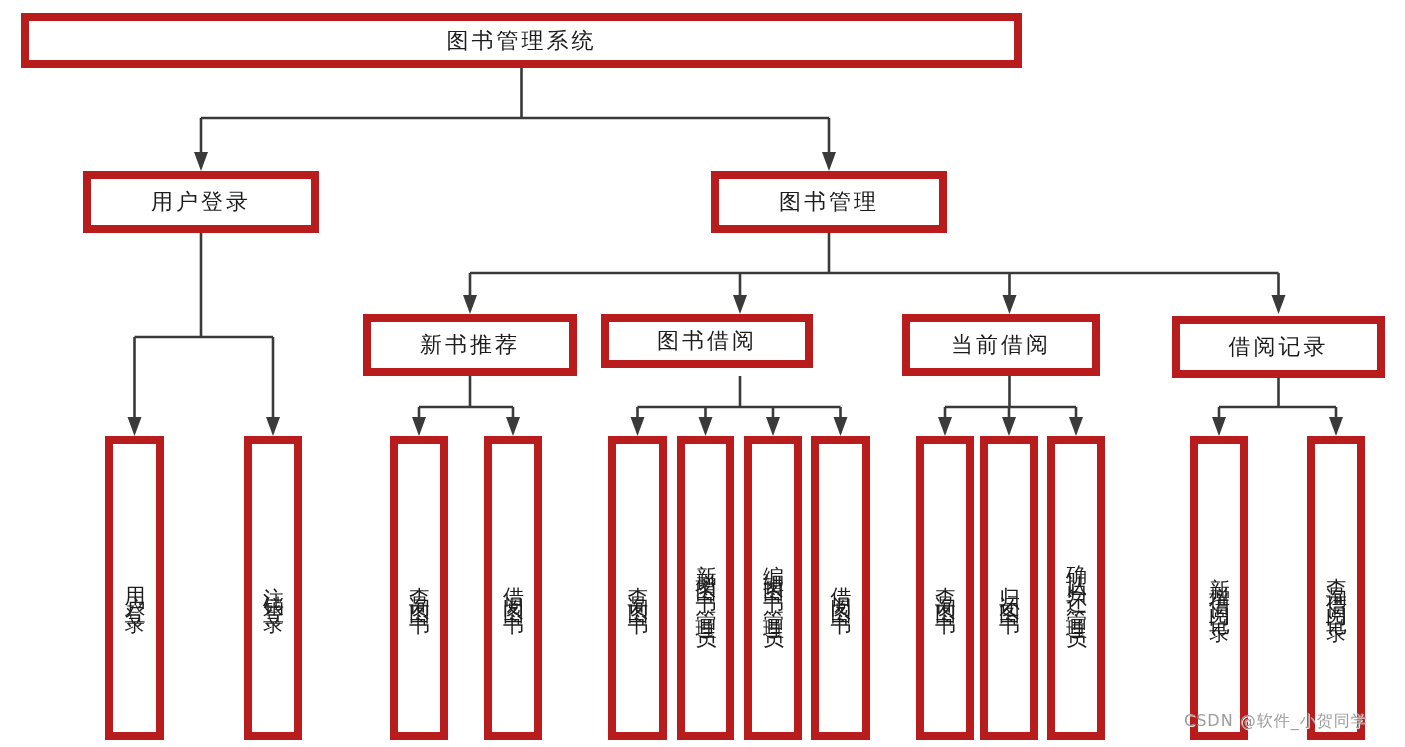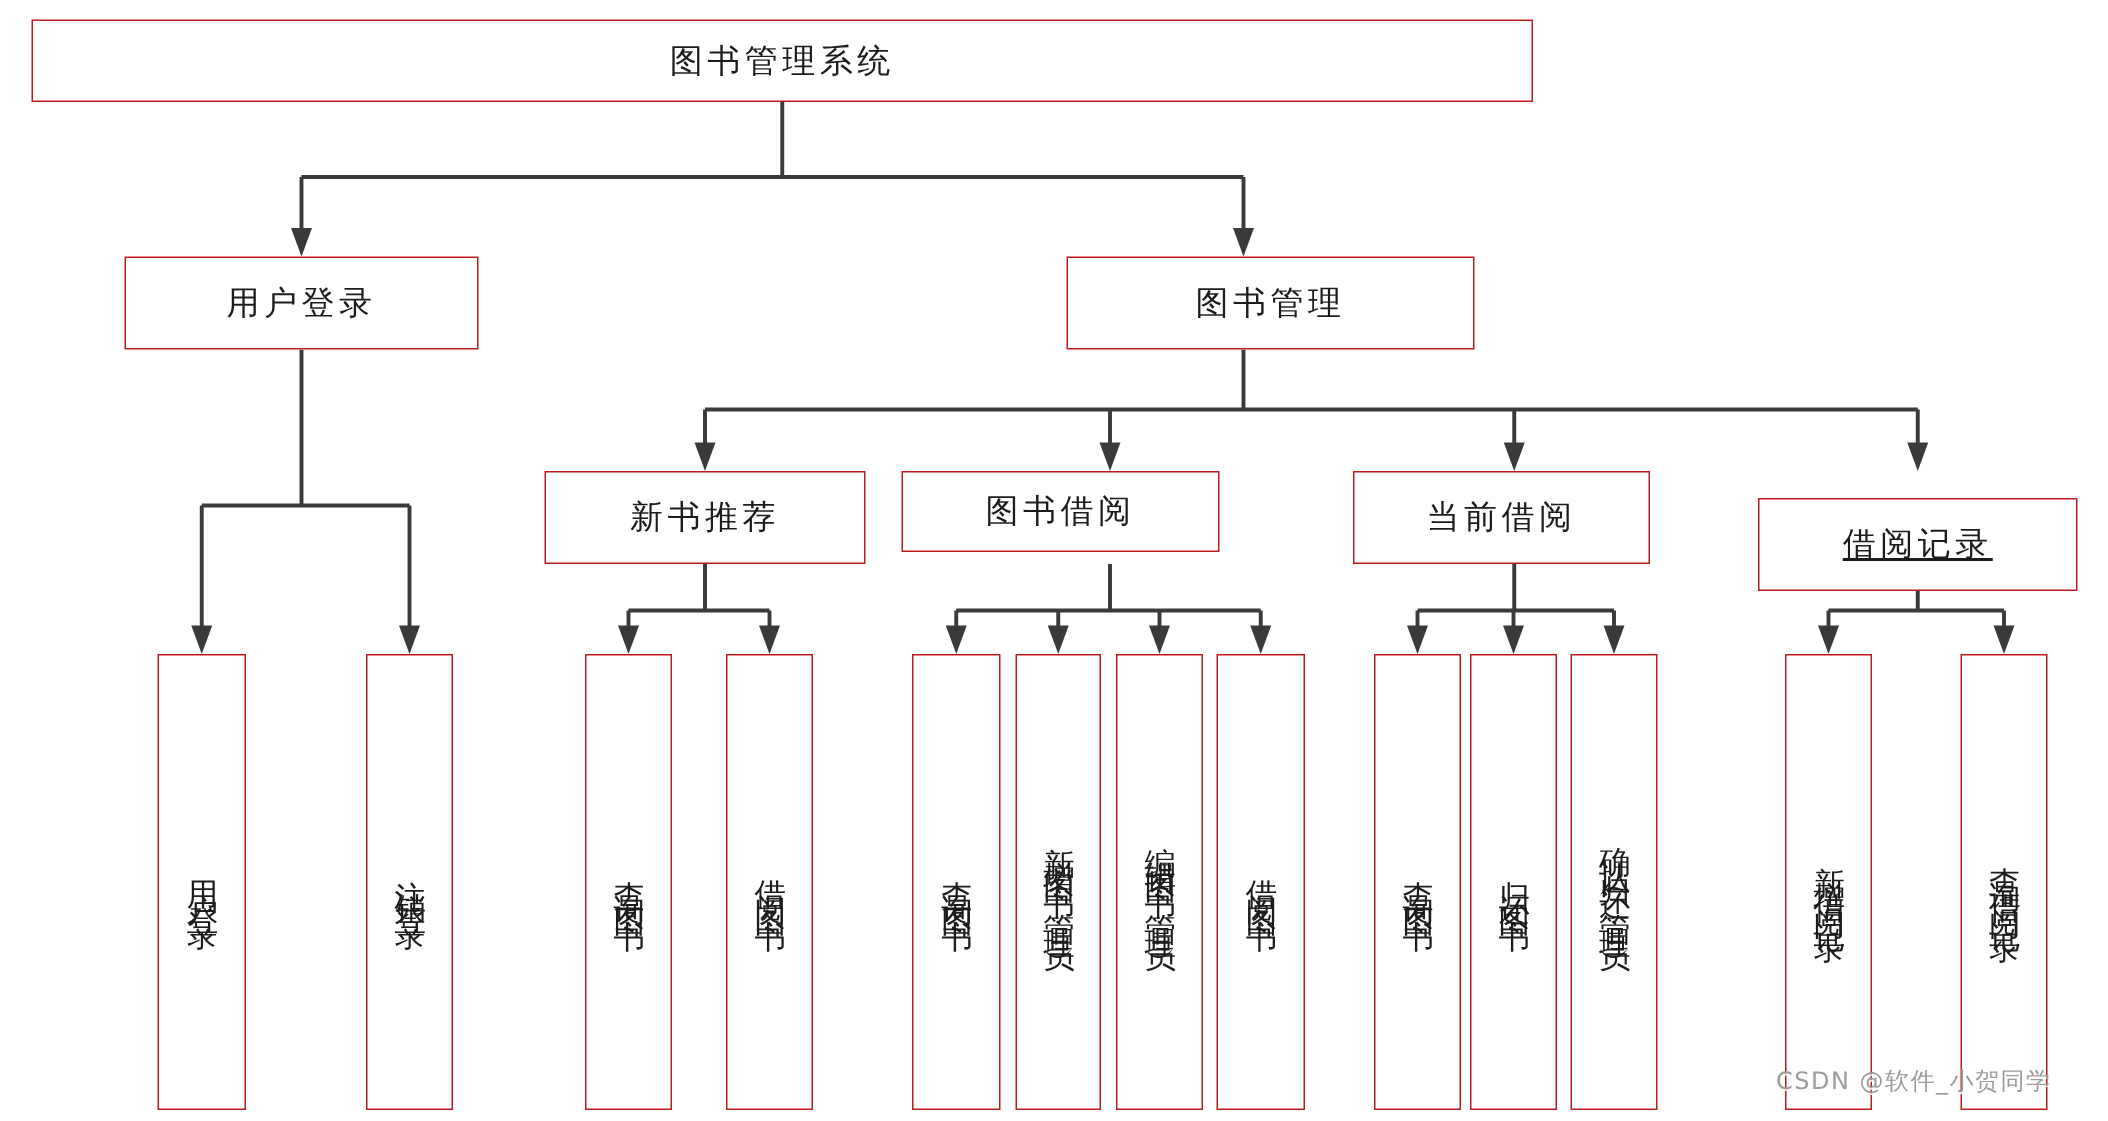--- a/index.html
+++ b/index.html
@@ -11,21 +11,21 @@
     font-family: "DejaVu Sans", "Liberation Sans", sans-serif;
     color: #1c1c1c;
     overflow: hidden;
   }
   #wires { position: absolute; left: 0; top: 0; width: 1405px; height: 747px; }
   #wires path { stroke: #3a3a3a; stroke-width: 2.6; fill: none; }
   #wires polygon { fill: #3a3a3a; stroke: none; }
   .node {
     position: absolute;
     box-sizing: border-box;
-    border: 1px solid #b91c1c;
+    border: 8px solid #b91c1c;
     background: #ffffff;
     display: flex;
     align-items: center;
     justify-content: center;
   }
   .hlabel {
     font-size: 22px;
     letter-spacing: 3px;
     white-space: nowrap;
     color: #1c1c1c;
@@ -90,34 +90,34 @@
     <polygon points="1329,417 1343,417 1336,436"></polygon>
   </svg>
 
   <div class="node" style="left:21px; top:13px; width:1001px; height:55px;">
     <span class="hlabel">图书管理系统</span>
   </div>
 
   <div class="node" style="left:83px; top:171px; width:236px; height:62px;">
     <span class="hlabel">用户登录</span>
   </div>
-  <div class="node" style="left:711px; top:171px; width:272px; height:62px;">
+  <div class="node" style="left:711px; top:171px; width:236px; height:62px;">
     <span class="hlabel">图书管理</span>
   </div>
 
   <div class="node" style="left:363px; top:314px; width:214px; height:62px;text-align:center;">
     <span class="hlabel">新书推荐</span>
   </div>
   <div class="node" style="left:601px; top:314px; width:212px; height:54px;">
     <span class="hlabel">图书借阅</span>
   </div>
   <div class="node" style="left:902px; top:314px; width:198px; height:62px;">
     <span class="hlabel">当前借阅</span>
   </div>
-  <div class="node" style="left:1172px; top:332px; width:213px; height:62px;text-decoration:underline;">
+  <div class="node" style="left:1172px; top:316px; width:213px; height:62px;">
     <span class="hlabel">借阅记录</span>
   </div>
 
   <div class="node leaf" style="left:105px; top:436px; width:59px; height:304px;">
     <span class="vlabel">用户登录</span>
   </div>
   <div class="node leaf" style="left:244px; top:436px; width:58px; height:304px;">
     <span class="vlabel">注销登录</span>
   </div>
 

